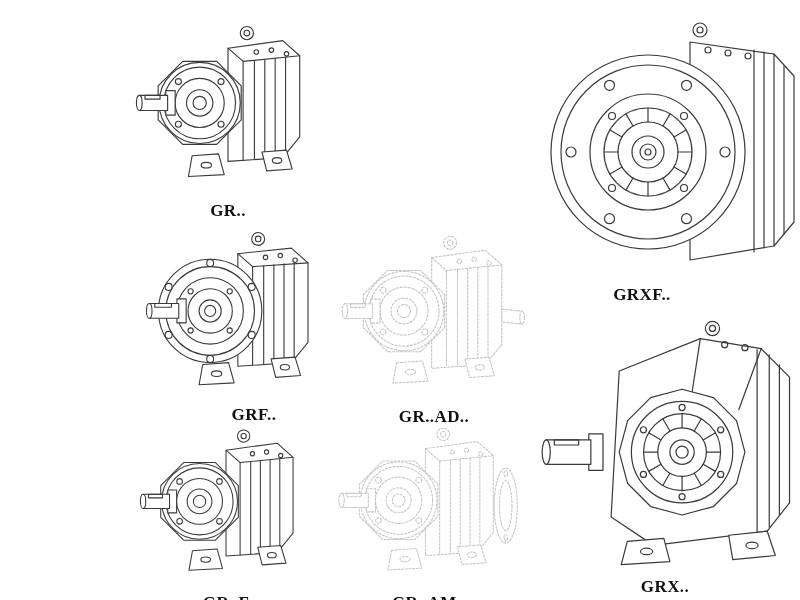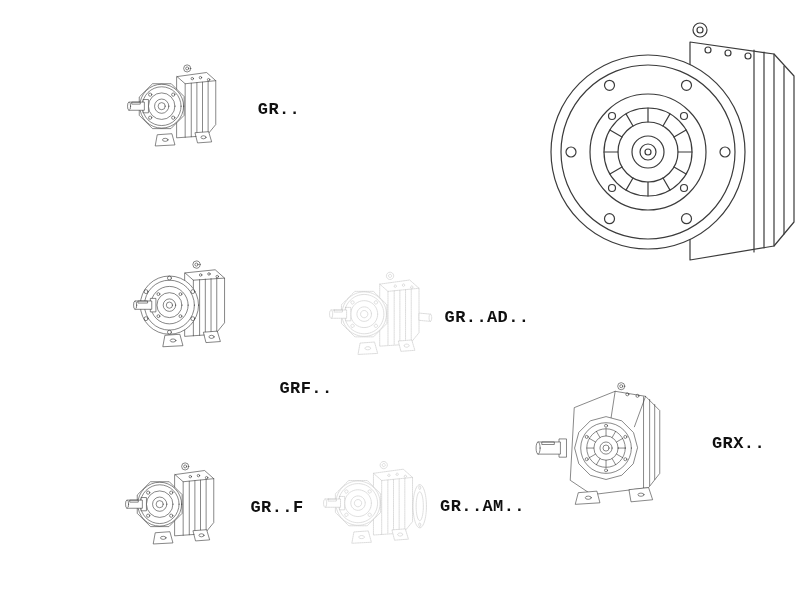--- a/index.html
+++ b/index.html
@@ -1,18 +1,18 @@
 <!DOCTYPE html>
 <html><head>
 <meta charset="utf-8">
 <style>
   html,body{margin:0;padding:0;background:#ffffff;}
   #stage{position:relative;width:800px;height:600px;background:#ffffff;overflow:hidden;
          font-family:"Liberation Serif",serif;}
-  .cell{position:absolute;display:flex;flex-direction:row;align-items:center;font-family:Liberation Mono, monospace;}
+  .cell{position:absolute;display:flex;flex-direction:column;align-items:center;}
   .drawing{width:100%;display:block;}
   .art{display:block;width:100%;height:100%;stroke:#3b3b3b;stroke-width:1.2;fill:none;
        stroke-linejoin:round;stroke-linecap:round;}
   .ghost .art{stroke:#c6c6c6;stroke-dasharray:2.4 1.8;}
   .caption{font-weight:700;font-size:17px;letter-spacing:.4px;color:#101010;
            text-align:center;width:100%;line-height:18px;}
   .shift-l{transform:translateX(-38px);}
   .shift-s{transform:translateX(-12px);}
   .shift-r{transform:translateX(18px);}
   #defs-svg{position:absolute;width:0;height:0;overflow:hidden;}
@@ -195,23 +195,24 @@
     <figcaption class="caption">GR..</figcaption>
   </figure>
 
 
   <figure class="cell" style="left:490px;top:0px;width:300px;">
     <div class="drawing" style="height:270px;">
       <svg class="art" viewBox="0 0 280 270">
           <use href="#core-xf"></use>
         </svg>
     </div>
-  </figure>
-
-  <figure class="cell" style="left:92px;top:202px;width:208px;align-items:flex-end;">
+    <figcaption class="caption shift-l">GRXF..</figcaption>
+  </figure>
+
+  <figure class="cell" style="left:92px;top:210px;width:208px;align-items:flex-end;">
     <div class="drawing" style="height:180px;">
       <svg class="art" viewBox="0 0 200 195">
           <use href="#core-rf"></use>
         </svg>
     </div>
     <figcaption class="caption shift-r">GRF..</figcaption>
   </figure>
 
   <figure class="cell ghost" style="left:288px;top:212px;width:212px;justify-content:center;">
     <div class="drawing" style="height:180px;">

